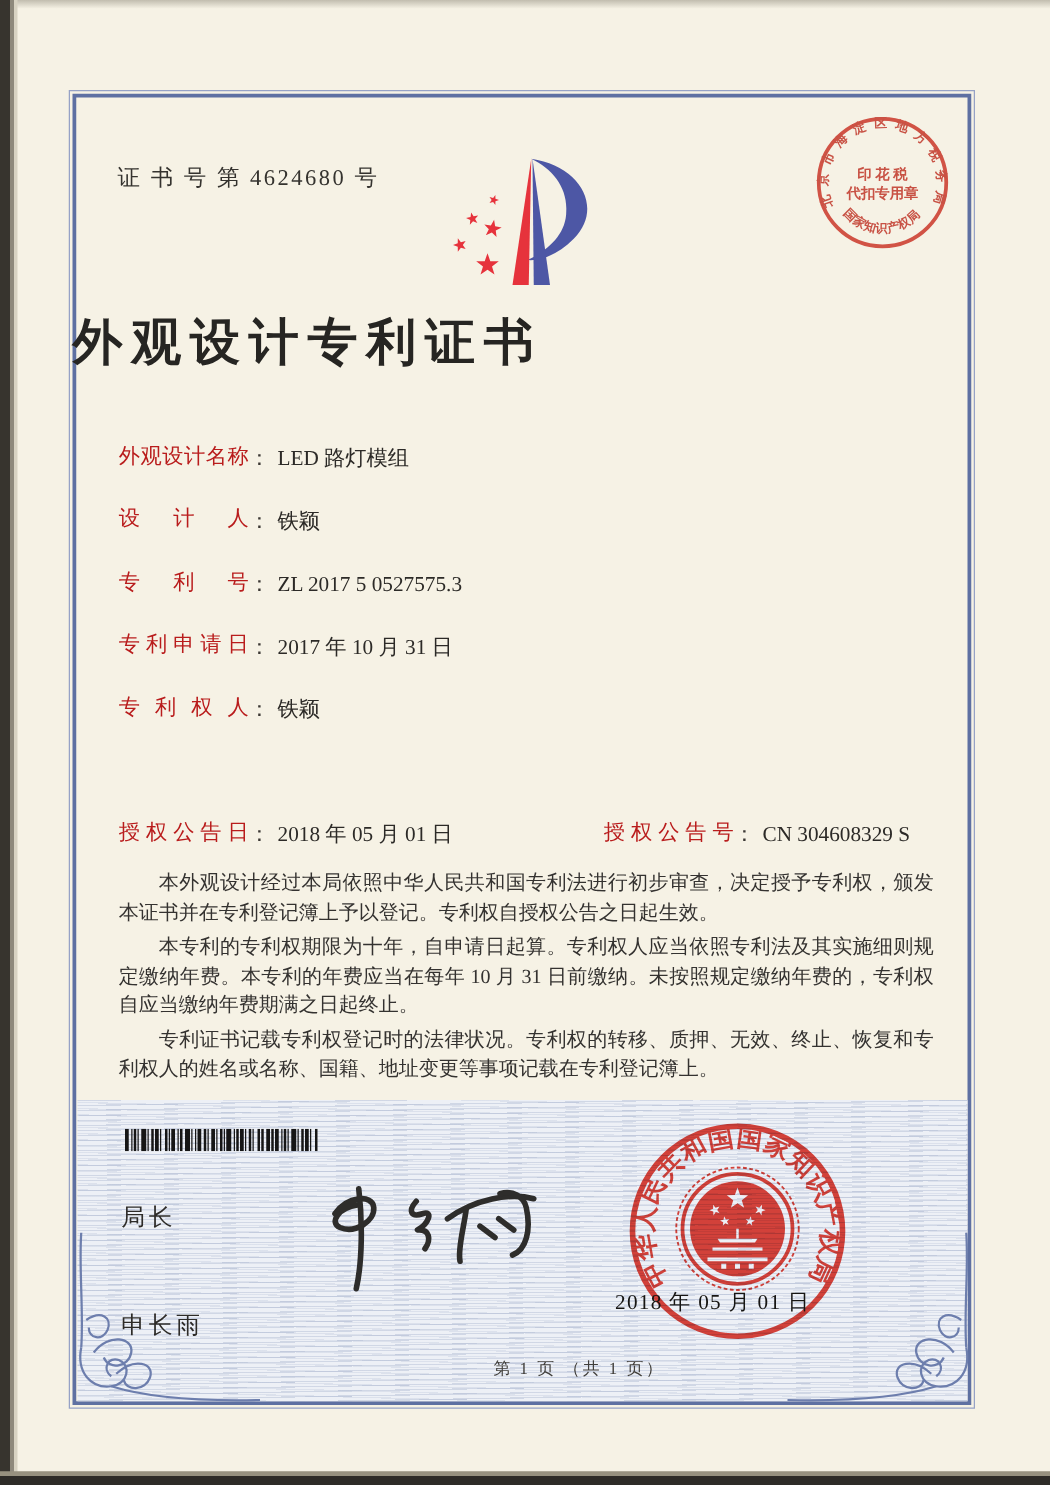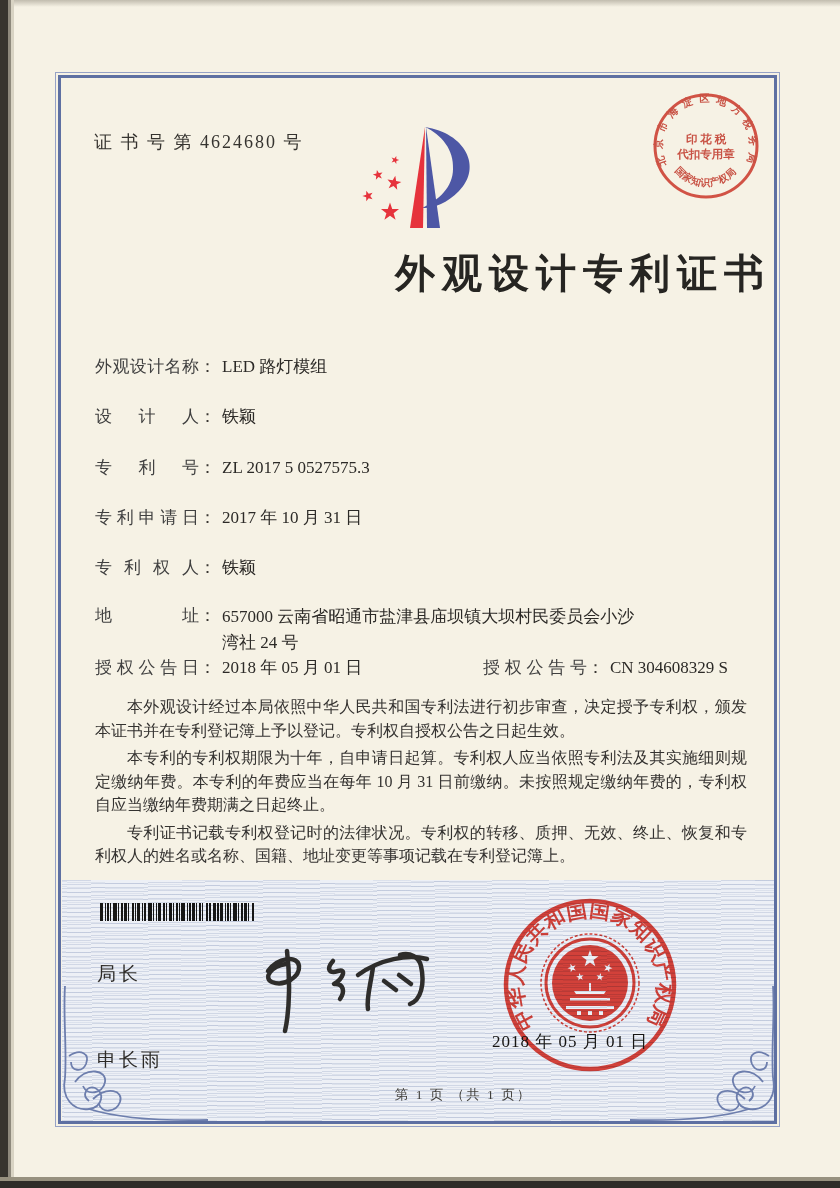--- a/index.html
+++ b/index.html
@@ -17,24 +17,24 @@
   
   .frame{position:absolute;left:58px;top:75px;width:713px;height:1043px;
     border:3px solid #5e70a2;outline:1px solid #96a2c6;outline-offset:2px;}
   
   .band{position:absolute;left:62px;top:880px;width:712px;height:241px;z-index:1;
     background-color:#edf0f6;
     background-image:
       repeating-linear-gradient(179deg, rgba(106,126,170,.22) 0 1px, rgba(0,0,0,0) 1px 4px),
       repeating-linear-gradient(181.5deg, rgba(106,126,170,.13) 0 1px, rgba(0,0,0,0) 1px 5px);}
   .cert-no{position:absolute;left:94px;top:130px;font-size:18px;letter-spacing:2px;color:#35332f;z-index:2;}
-  .title{position:absolute;left:58px;top:246px;width:713px;text-align:right;z-index:2;
+  .title{position:absolute;left:58px;top:246px;width:713px;text-align:left;z-index:2;
     font-size:40px;font-weight:bold;letter-spacing:7px;color:#262522;}
   .row{position:absolute;left:95px;z-index:2;font-size:17px;color:#32302c;line-height:24px;white-space:nowrap;}
-  .flabel{display:inline-block;width:104px;text-align:justify;text-align-last:justify;vertical-align:top;color:#404040;}
+  .flabel{display:inline-block;width:104px;text-align:justify;text-align-last:justify;vertical-align:top;color:#b91c1c;font-family:Liberation Mono, monospace;}
   .fcolon{display:inline-block;vertical-align:top;color:#3a3733;}
   .fvalue{display:inline-block;vertical-align:top;margin-left:6px;color:#2c2a27;}
   .fvalue.multiline{white-space:pre-line;width:520px;line-height:26px;}
   .grant-right{position:absolute;left:388px;top:0;}
   .paras{position:absolute;left:95px;top:695px;width:652px;z-index:2;font-size:16px;line-height:23.5px;
     color:#343230;text-align:justify;}
   .paras p{margin:0 0 4px 0;text-indent:2em;}
   .barcode{position:absolute;left:100px;top:903px;z-index:2;}
   .director{position:absolute;left:97px;z-index:2;font-size:19px;color:#2d2b28;letter-spacing:3px;}
   .dir-title{top:961px;text-align:center;} .dir-name{top:1047px;}
@@ -104,24 +104,20 @@
     <span class="flabel">设计人</span><span class="fcolon">：</span><span class="fvalue">铁颖</span>
   </div>
   <div class="row" style="top:456px">
     <span class="flabel">专利号</span><span class="fcolon">：</span><span class="fvalue">ZL 2017 5 0527575.3</span>
   </div>
   <div class="row" style="top:506px">
     <span class="flabel">专利申请日</span><span class="fcolon">：</span><span class="fvalue">2017 年 10 月 31 日</span>
   </div>
   <div class="row" style="top:556px">
     <span class="flabel">专利权人</span><span class="fcolon">：</span><span class="fvalue">铁颖</span>
-  </div>
-  <div class="row" style="top:604px">
-    <span class="flabel">地址</span><span class="fcolon">：</span><span class="fvalue multiline">657000  云南省昭通市盐津县庙坝镇大坝村民委员会小沙
-湾社 24 号</span>
   </div>
   <div class="row" style="top:656px;width:652px">
     <span>
       <span class="flabel">授权公告日</span><span class="fcolon">：</span><span class="fvalue">2018 年 05 月 01 日</span>
     </span>
     <span class="grant-right">
       <span class="flabel">授权公告号</span><span class="fcolon">：</span><span class="fvalue">CN 304608329 S</span>
     </span>
   </div>
 

